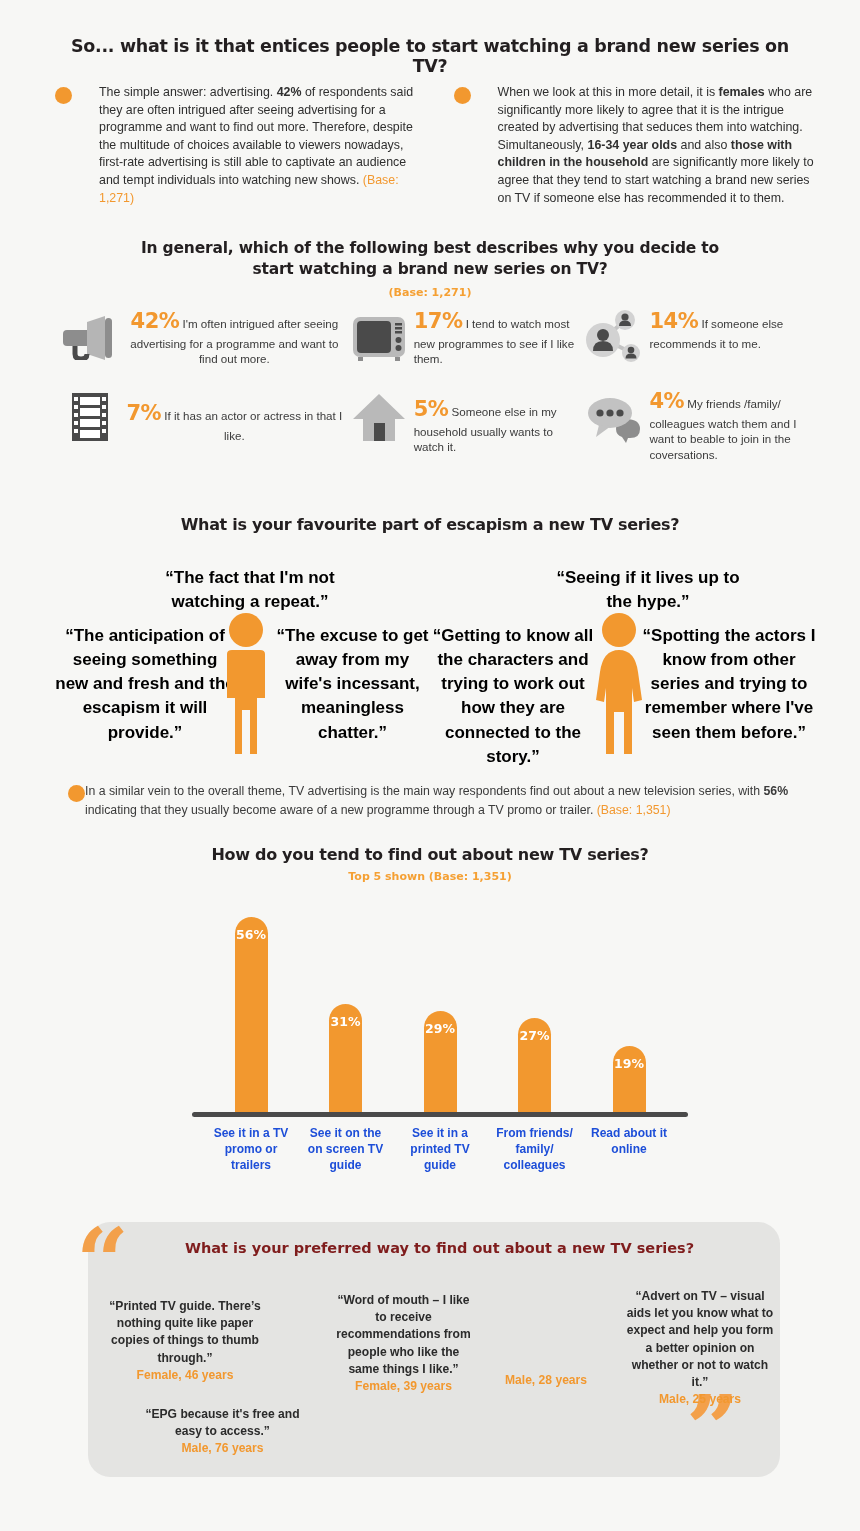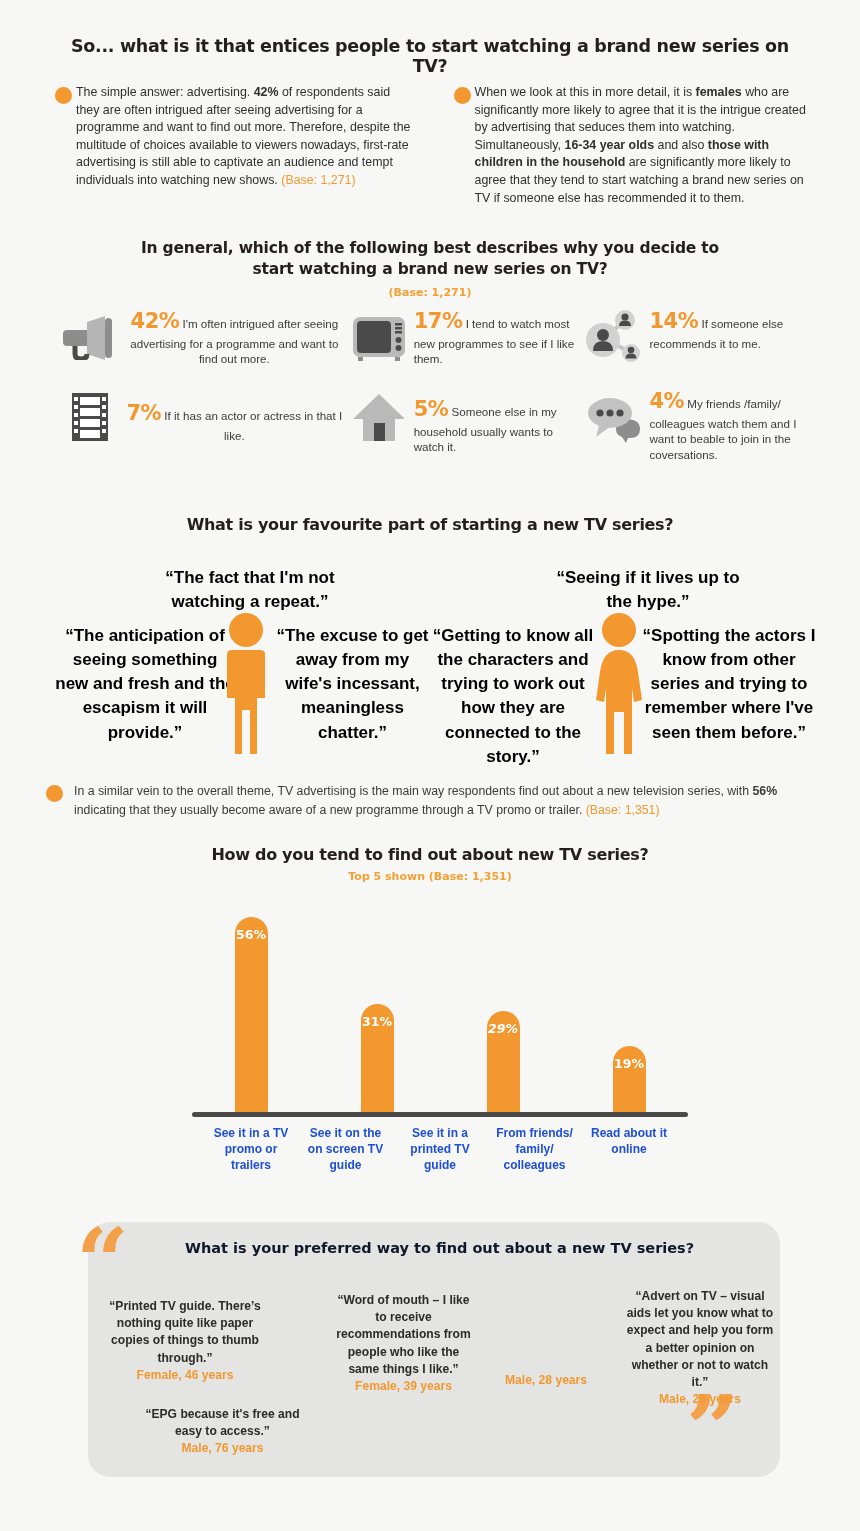--- a/index.html
+++ b/index.html
@@ -26,21 +26,21 @@
   }
   .base-line {
     font-size: 11px; font-weight: bold; color: #f5a033;
     text-align: center; margin-top: 6px;
     font-family: "DejaVu Sans", sans-serif;
   }
 
   
   .bullets { position: absolute; top: 84px; left: 55px; width: 760px;
              display: flex; gap: 37px; }
-  .bullet { display: flex; gap: 4px; width: 362px; }
+  .bullet { display: flex; gap: 27px; width: 362px; }
   .dot {
     width: 17px; height: 17px; border-radius: 50%;
     background: #f2982f; flex: none; margin-top: 3px;
   }
   .bullet p {
     font-size: 12.4px; line-height: 1.42; color: #2f2f2f;
   }
   .orange { color: #f2982f; }
   b { font-weight: bold; }
 
@@ -60,22 +60,22 @@
   .s3 { width: 250px; }
 
   
   .fav-head { position: absolute; top: 515px; left: 130px; width: 600px; }
   .quote-blk { position: absolute; font-size: 17px; line-height: 1.42;
                font-weight: bold; color: #000000; text-align: center; }
 
   .person { position: absolute; }
 
   
-  .mid-bullet { position: absolute; top: 782px; left: 46px; width: 765px;
-                display: flex; gap: 11px; }
+  .mid-bullet { position: absolute; top: 782px; left: 68px; width: 765px;
+                display: flex; }
   .mid-bullet p { font-size: 12.3px; line-height: 1.55; }
 
   
   .chart-head { position: absolute; top: 845px; left: 130px; width: 600px; }
   .chart { position: absolute; top: 900px; left: 190px; width: 500px; height: 290px; }
   .plot { position: relative; height: 212px; display: flex;
           align-items: flex-end; justify-content: space-between;
           padding: 0 18px; }
   .bar-wrap { width: 86px; display: flex; flex-direction: column;
               align-items: center; }
@@ -97,21 +97,21 @@
     width: 692px; height: 255px;
     background: #e4e4e2; border-radius: 22px;
   }
   .qmark-open { position: absolute; top: 1216px; left: 76px;
                 font-size: 92px; line-height: 1; color: #f3a04a;
                 font-family: "DejaVu Serif", serif; font-weight: bold; }
   .qmark-close { position: absolute; top: 1383px; left: 686px;
                 font-size: 92px; line-height: 1; color: #f3a04a;
                 font-family: "DejaVu Serif", serif; font-weight: bold; }
   .card-title { position: absolute; top: 1240px; left: 185px;
-                font-size: 14.5px; font-weight: bold; color: #0f172a;
+                font-size: 14.5px; font-weight: bold; color: #7f1d1d;
                 font-family: "DejaVu Sans", sans-serif; }
   .vox { position: absolute; text-align: center; font-size: 12.1px;
          line-height: 1.42; font-weight: bold; color: #2b2b2b; }
   .vox .who { color: #f2982f; display: block; }
 </style>
 </head>
 <body>
 
 <div class="page">
 
@@ -253,21 +253,21 @@
           </svg>
         </div>
         <div class="txt">
           <span class="pct">4%</span>
           <span>My friends /family/ colleagues watch them and I want to beable to join in the coversations.</span>
         </div>
       </div>
     </div>
   </div>
 
-  <div class="fav-head h-main" style="font-size:16px;">What is your favourite part of starting a new TV series?</div>
+  <div class="fav-head h-main" style="font-size:16px;">What is your favourite part of escapism a new TV series?</div>
 
   <div class="quote-blk" style="top:566px;left:150px;width:200px;">“The fact that I'm not watching a repeat.”</div>
   <div class="quote-blk" style="top:624px;left:55px;width:180px;">“The anticipation of seeing something new and fresh and the escapism it will provide.”</div>
   <div class="quote-blk" style="top:624px;left:275px;width:155px;">“The excuse to get away from my wife's incessant, meaningless chatter.”</div>
   <div class="person" style="top:612px;left:215px;">
     <svg width="62" height="145" viewBox="0 0 62 145">
       <circle cx="31" cy="18" r="17" fill="#f2982f"></circle>
       <path d="M12 42 Q12 38 17 38 L45 38 Q50 38 50 42 L50 86 L42 86 L42 142 L35 142 L35 98 L27 98 L27 142 L20 142 L20 86 L12 86 Z" fill="#f2982f"></path>
     </svg>
   </div>
@@ -298,22 +298,27 @@
         <div class="bar" style="height:195px;">
           <span class="bar-val">56%</span>
         </div>
       </div>
       <div class="bar-wrap">
         <div class="bar" style="height:108px;">
           <span class="bar-val">31%</span>
         </div>
       </div>
       <div class="bar-wrap">
-        <div class="bar" style="height:101px;font-style:italic;">
+        <div class="bar" style="height:101px;">
           <span class="bar-val">29%</span>
+        </div>
+      </div>
+      <div class="bar-wrap">
+        <div class="bar" style="height:94px;">
+          <span class="bar-val">27%</span>
         </div>
       </div>
       <div class="bar-wrap">
         <div class="bar" style="height:66px;">
           <span class="bar-val">19%</span>
         </div>
       </div>
     </div>
     <div class="axis"></div>
     <div class="xlabels">

